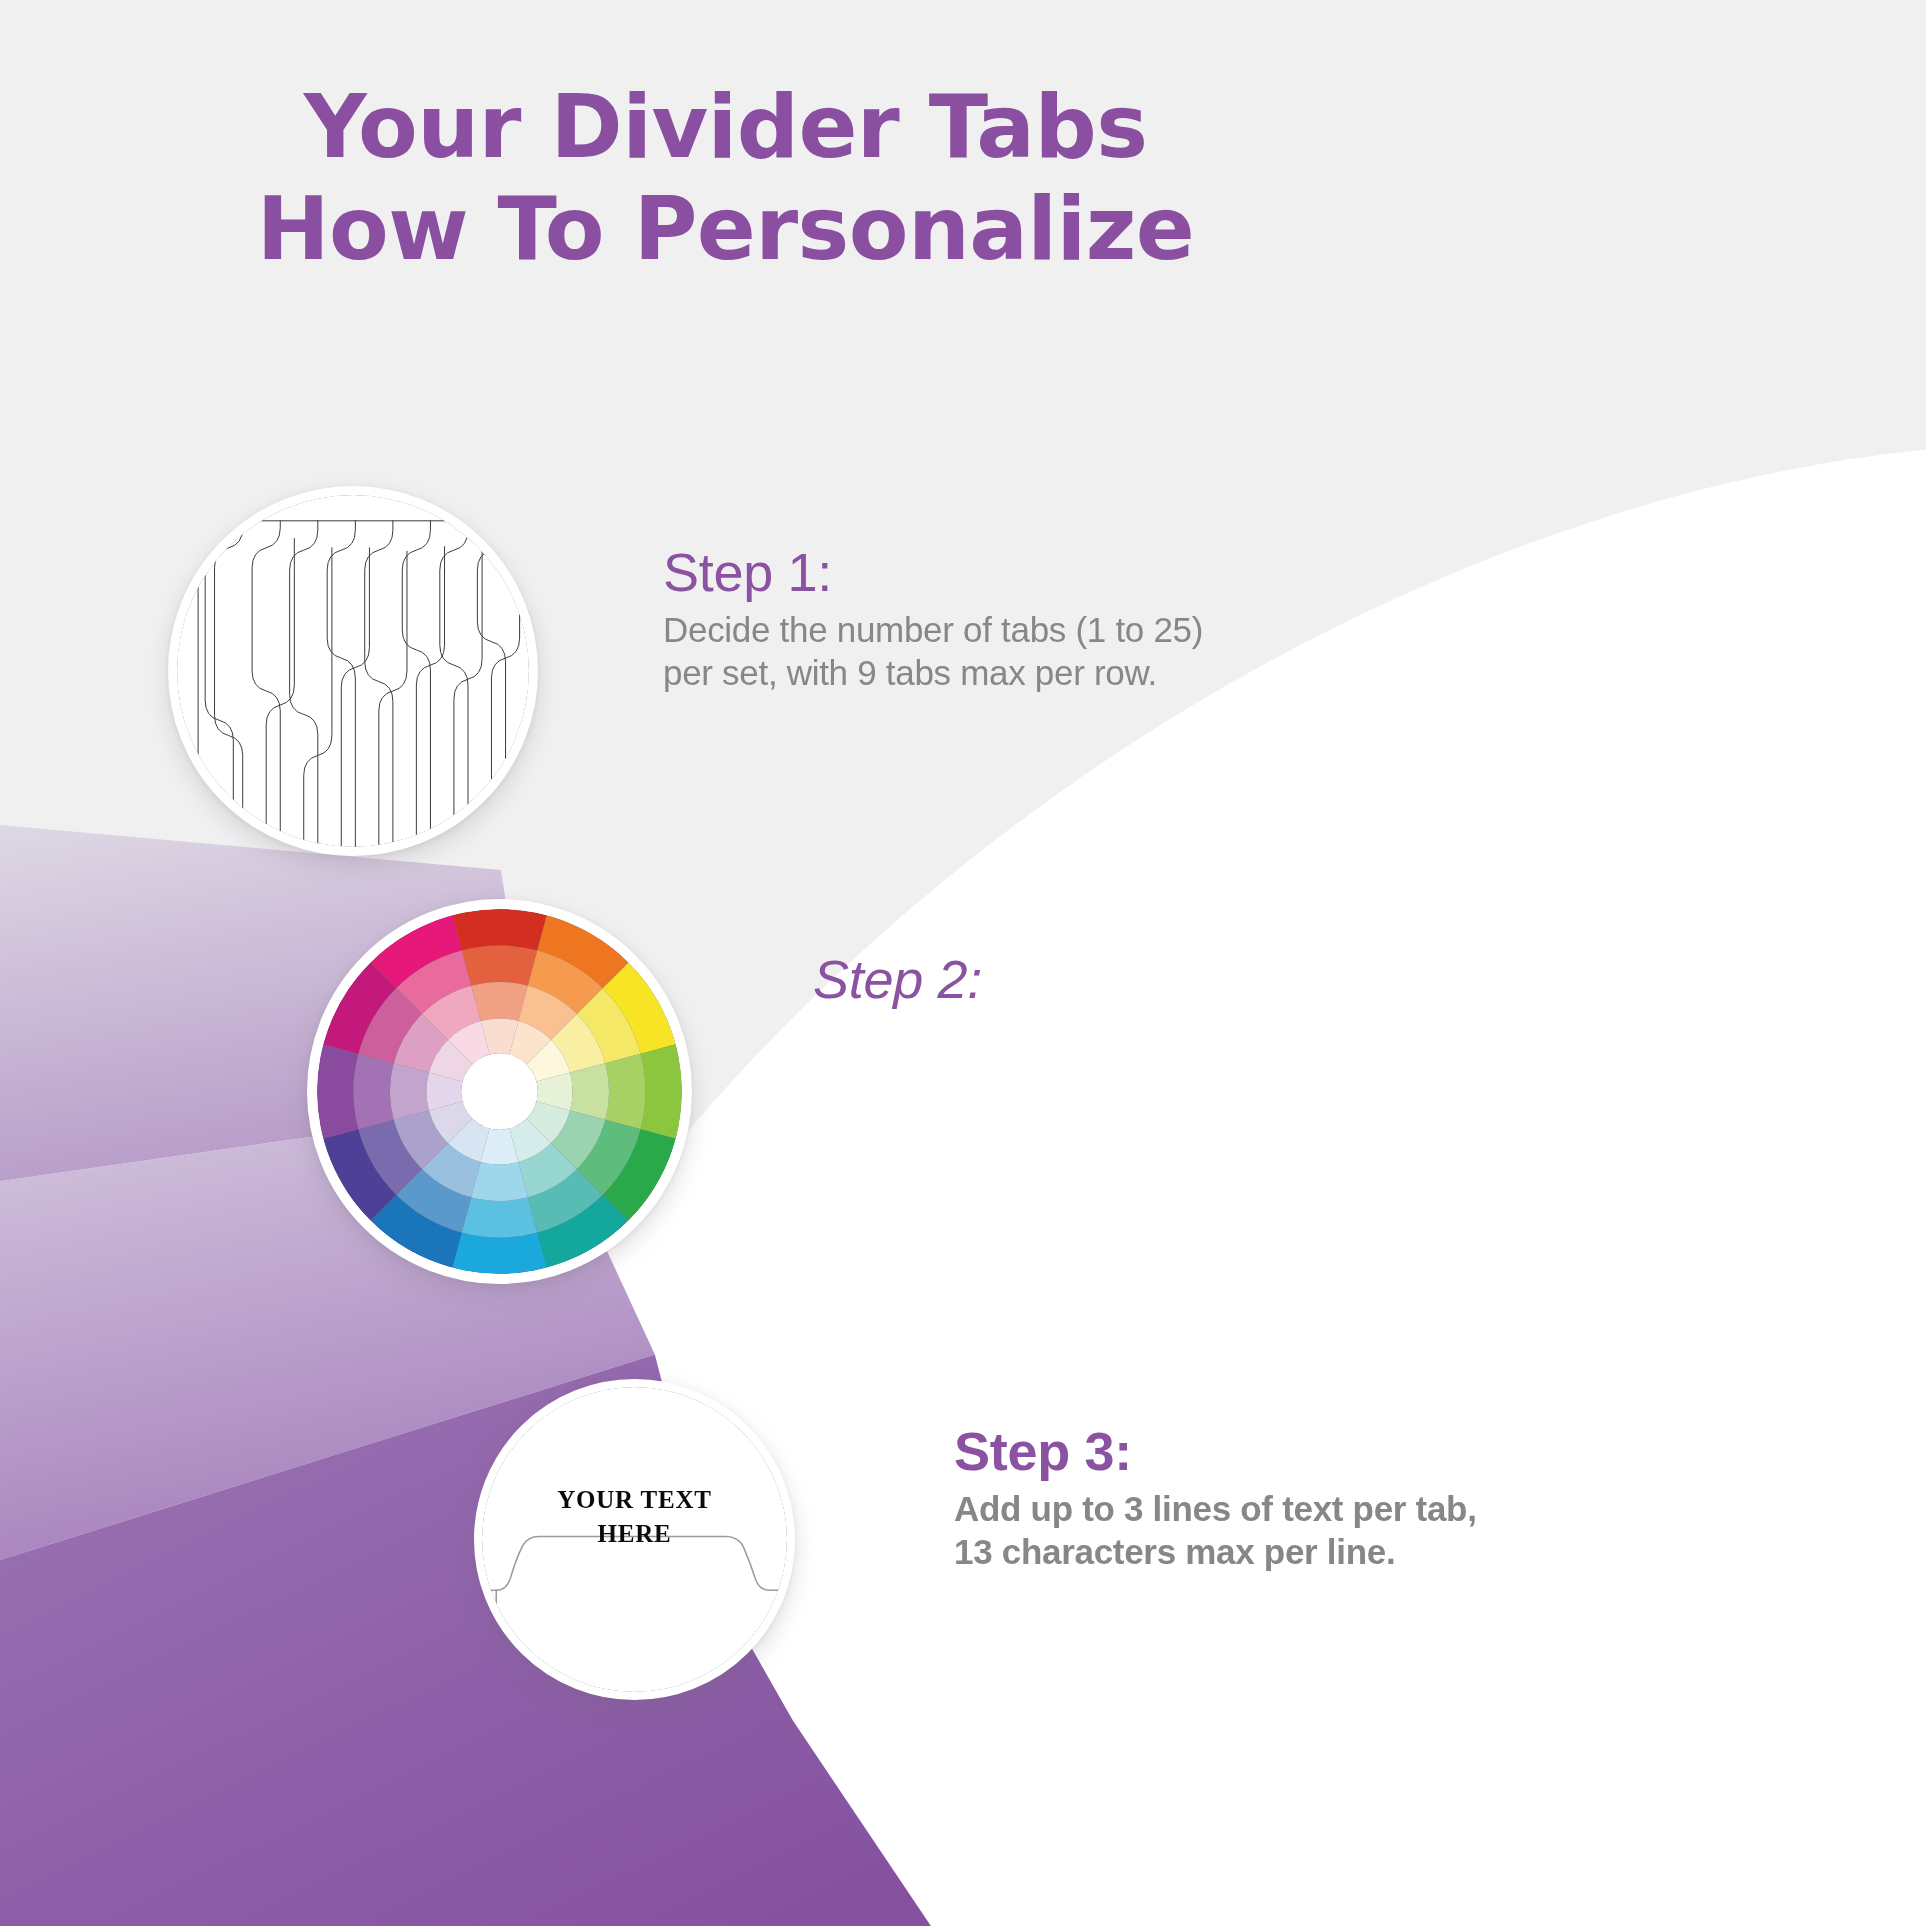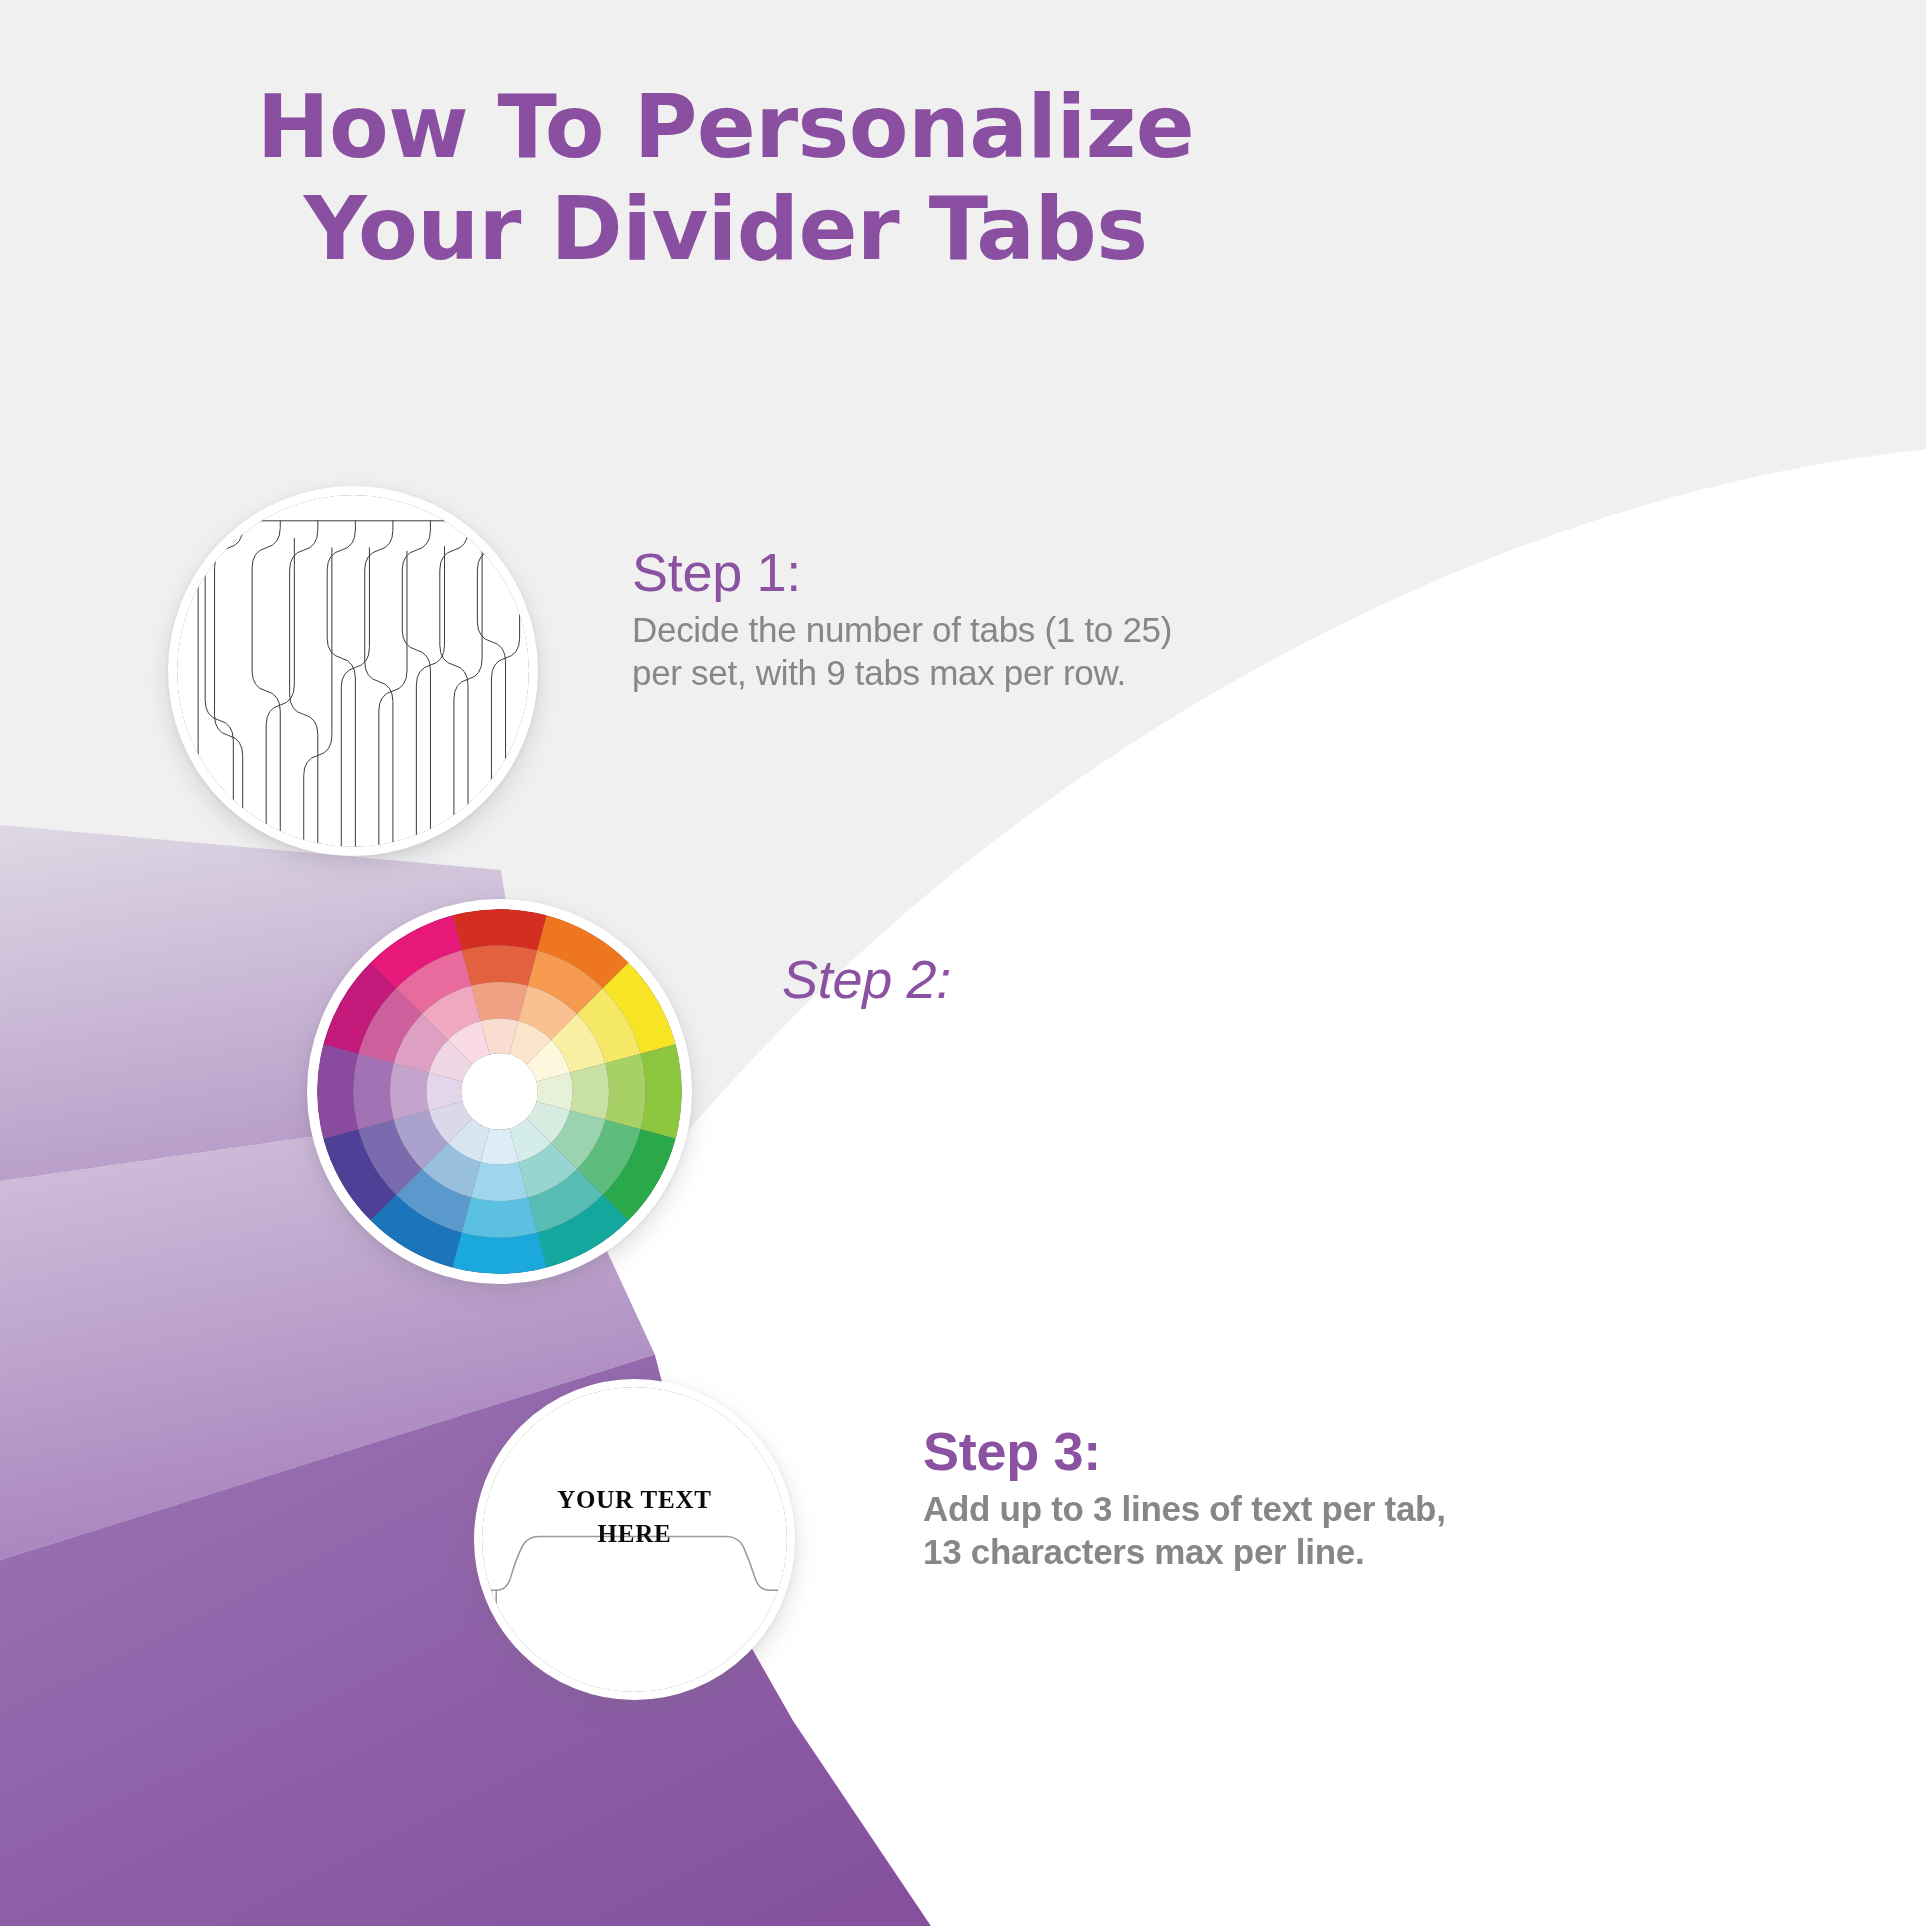--- a/index.html
+++ b/index.html
@@ -40,20 +40,21 @@
     line-height: 1.17;
     letter-spacing: -0.6px;
     color: #8b4fa1;
     white-space: nowrap;
   }
 
   
   .step-block {
     position: absolute;
     z-index: 6;
+    margin-left: 31px;
   }
   .step-label {
     display: block;
     font-size: 54px;
     line-height: 1.08;
     color: #8b52a1;
     letter-spacing: -0.3px;
     margin-bottom: 7.7px;
     white-space: nowrap;
   }
@@ -155,22 +156,22 @@
 
     <path d="M0,2430
              L1020,2110
              L1110,2460
              L1235,2680
              L1450,3000
              L0,3000 Z" fill="url(#gradPurple)"></path>
   </svg>
 
   <div class="title-block">
+    <span class="title-line">Your Divider Tabs</span>
     <span class="title-line">How To Personalize</span>
-    <span class="title-line">Your Divider Tabs</span>
   </div>
 
   <div class="circle" id="circle-tabs">
     <div class="circle-inner">
       <svg viewBox="0 0 300 300" preserveAspectRatio="xMidYMid slice" aria-hidden="true">
         <rect x="0" y="0" width="300" height="300" fill="#ffffff"></rect>
         <g fill="none" stroke="#3a3a3a" stroke-width="0.85" stroke-linecap="round" stroke-linejoin="round">
 
           <path d="M18,22 L300,22"></path>
 

